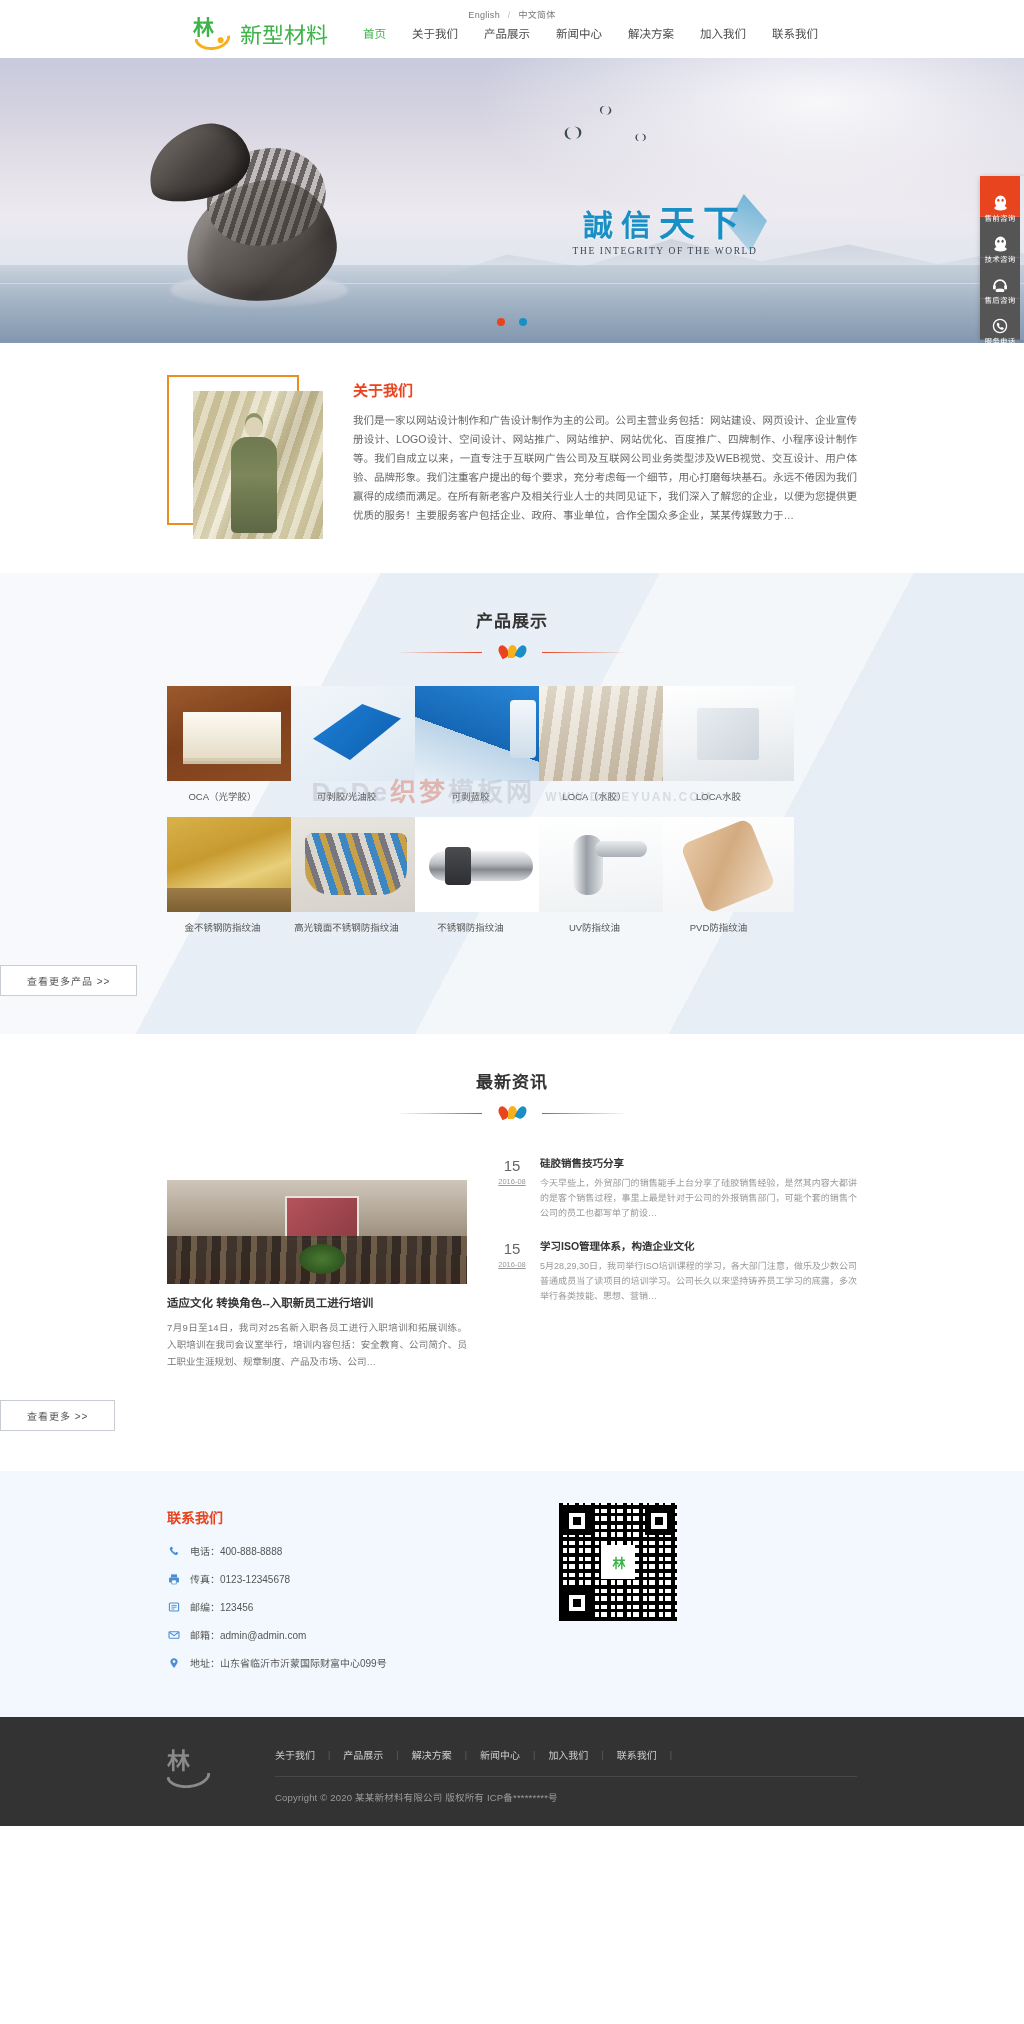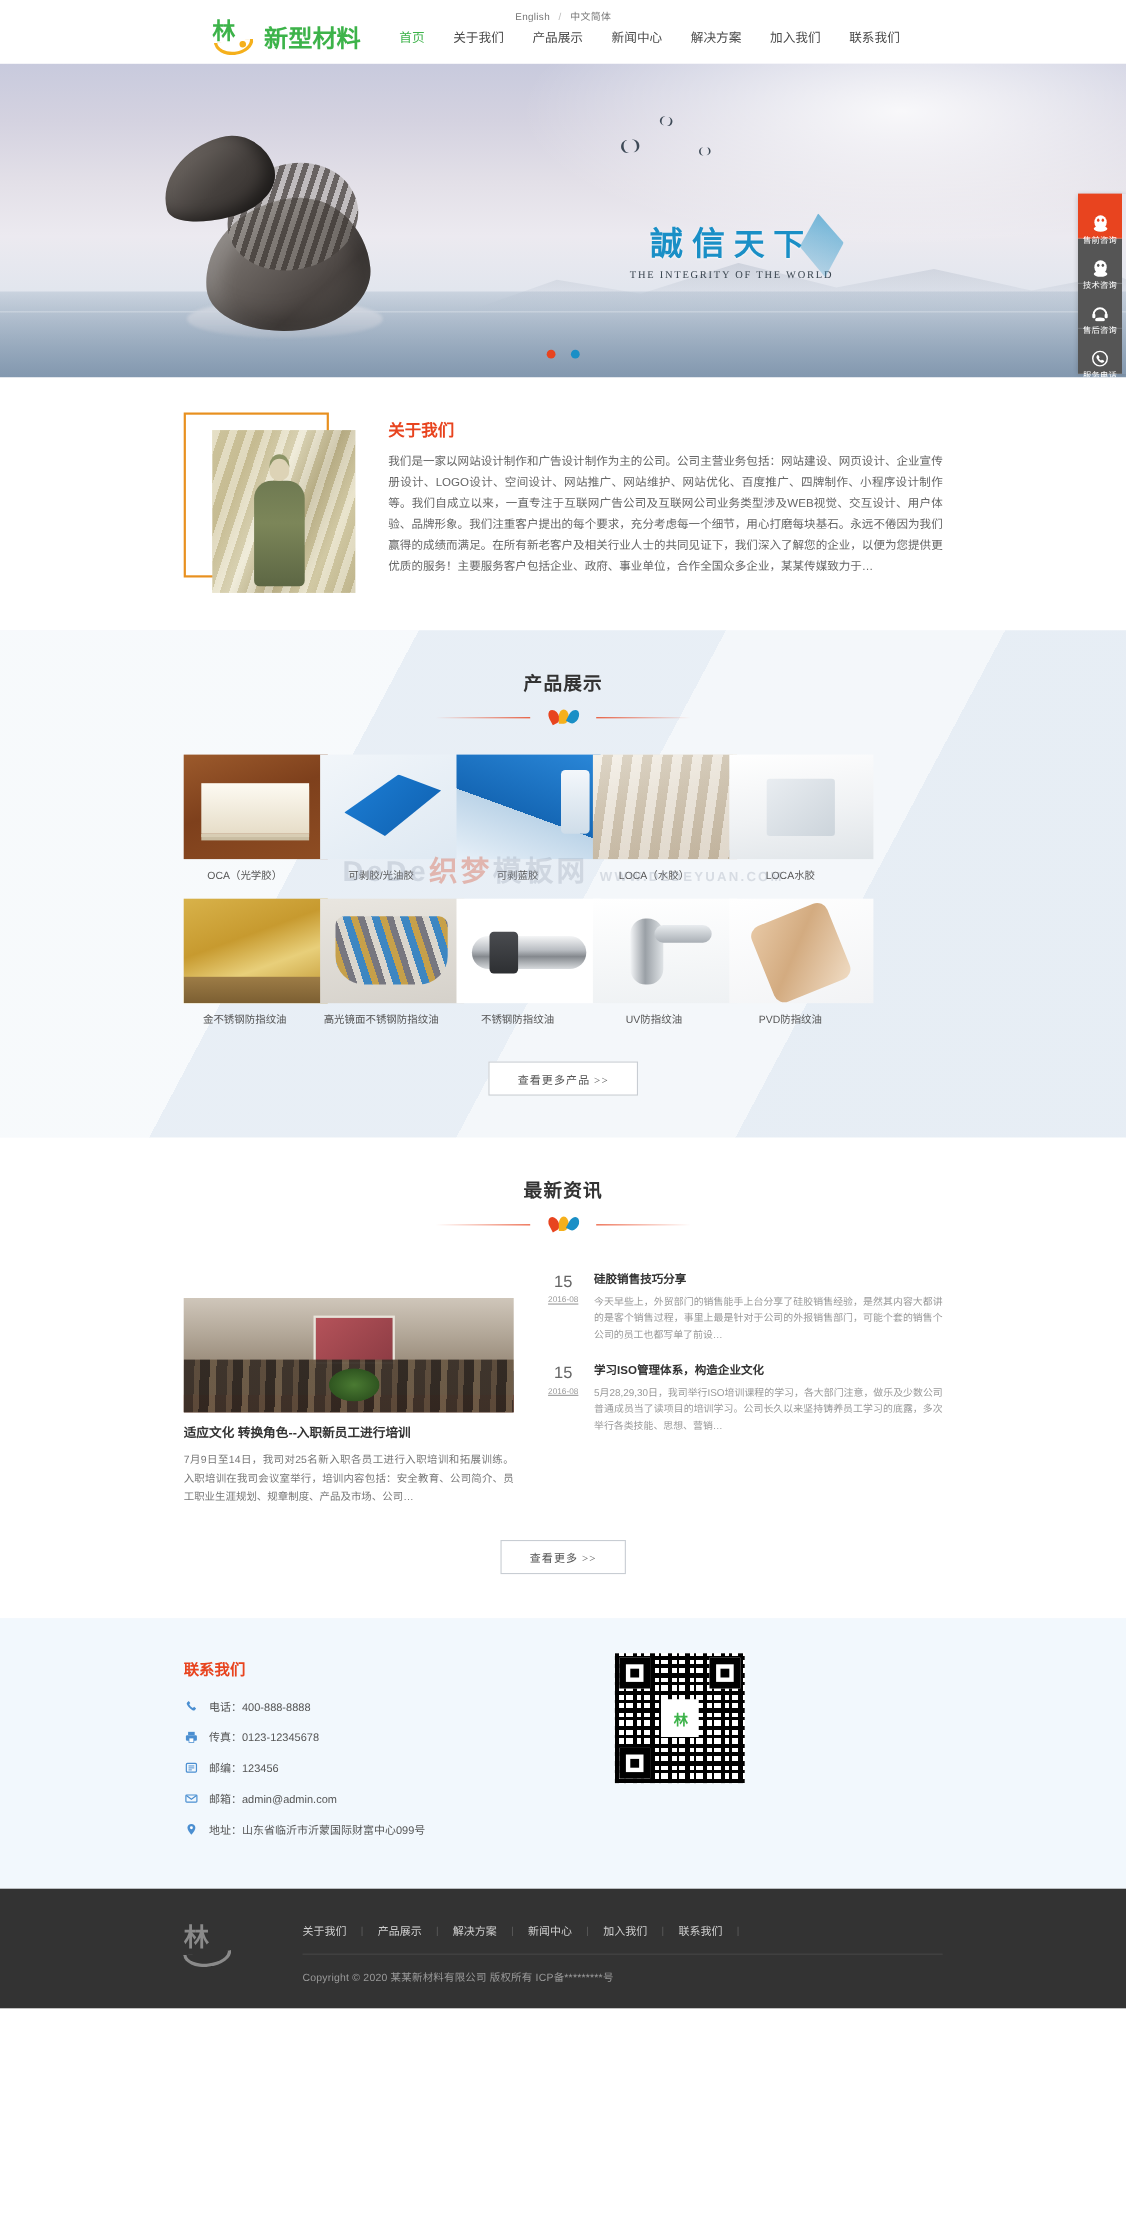--- a/index.html
+++ b/index.html
@@ -39,21 +39,21 @@
     width: 36px; height: 13px;
     border-radius: 0 0 18px 18px / 0 0 13px 13px;
     border: 3px solid #f5b01c; border-top: none;
     transform: rotate(-6deg);
   }
   .logo-swoosh:after {
     content: ""; position: absolute; right: 4px; top: 1px;
     width: 6px; height: 6px; border-radius: 50%; background: #f5b01c;
   }
   .logo-text {
-    font-size: 22px; font-weight: bold; color: #3db34a;
+    font-size: 22px; font-weight: normal; color: #3db34a;
     letter-spacing: 0px; line-height: 24px;
   }
   .nav { display: flex; align-items: center; gap: 0; }
   .nav-item {
     font-size: 11.5px; color: #4a4a4a; padding: 0 13px;
     cursor: pointer; white-space: nowrap;
   }
   .nav-item.active { color: #3db34a; }
 
   
@@ -121,21 +121,21 @@
   .bird.b2 { left: 38px; top: 6px;  transform: rotate(10deg); font-size: 9px; }
   .bird.b3 { left: 74px; top: 34px; transform: rotate(-3deg); font-size: 8px; }
 
   .hero-slogan { position: absolute; left: 545px; top: 148px; text-align: center; width: 240px; }
   .slogan-cn {
     font-size: 30px; font-weight: bold; color: #1a8fc6;
     letter-spacing: 8px; line-height: 34px;
     font-family: "DejaVu Serif", serif;
     text-shadow: 0 1px 2px rgba(255,255,255,.7);
   }
-  .slogan-cn .big { font-size: 28px; font-family: Liberation Mono, monospace; }
+  .slogan-cn .big { font-size: 36px; }
   .slogan-en {
     font-size: 9.5px; color: #3b4650; letter-spacing: 1.6px;
     margin-top: 3px; font-family: "Liberation Serif", serif;
   }
   .slogan-stroke {
     position: absolute; right: 18px; top: -12px; width: 40px; height: 58px;
     background: linear-gradient(200deg, rgba(26,143,198,.85), rgba(26,143,198,.25));
     clip-path: polygon(42% 0%, 100% 46%, 58% 100%, 0% 52%);
     opacity: .75;
   }
@@ -292,21 +292,21 @@
   }
   .prod-watermark {
     position: absolute; left: 0; right: 0; top: 198px;
     text-align: center; pointer-events: none;
     font-size: 26px; font-weight: bold; letter-spacing: 3px;
     color: rgba(150,160,175,.30);
   }
   .prod-watermark .wm-red { color: rgba(214,90,60,.38); }
   .prod-watermark .wm-sub { font-size: 12px; letter-spacing: 2px; color: rgba(150,160,175,.30); }
 
-  .more-btn-wrap { text-align: center; margin-top: 30px; font-family: Liberation Serif, serif; }
+  .more-btn-wrap { text-align: left; margin-top: 30px; }
   .more-btn {
     display: inline-block; padding: 7px 26px; border: 1px solid #c8cdd3;
     background: #fff; font-size: 10px; color: #555; cursor: pointer;
     letter-spacing: 1px;
   }
 
   
   .news { width: 1024px; background: #fff; padding-bottom: 40px; }
   .news-inner { width: 690px; margin: 26px auto 0; display: flex; gap: 28px; }
   .news-feature { width: 300px; flex: 0 0 300px; cursor: pointer; margin-top: 33px; }

